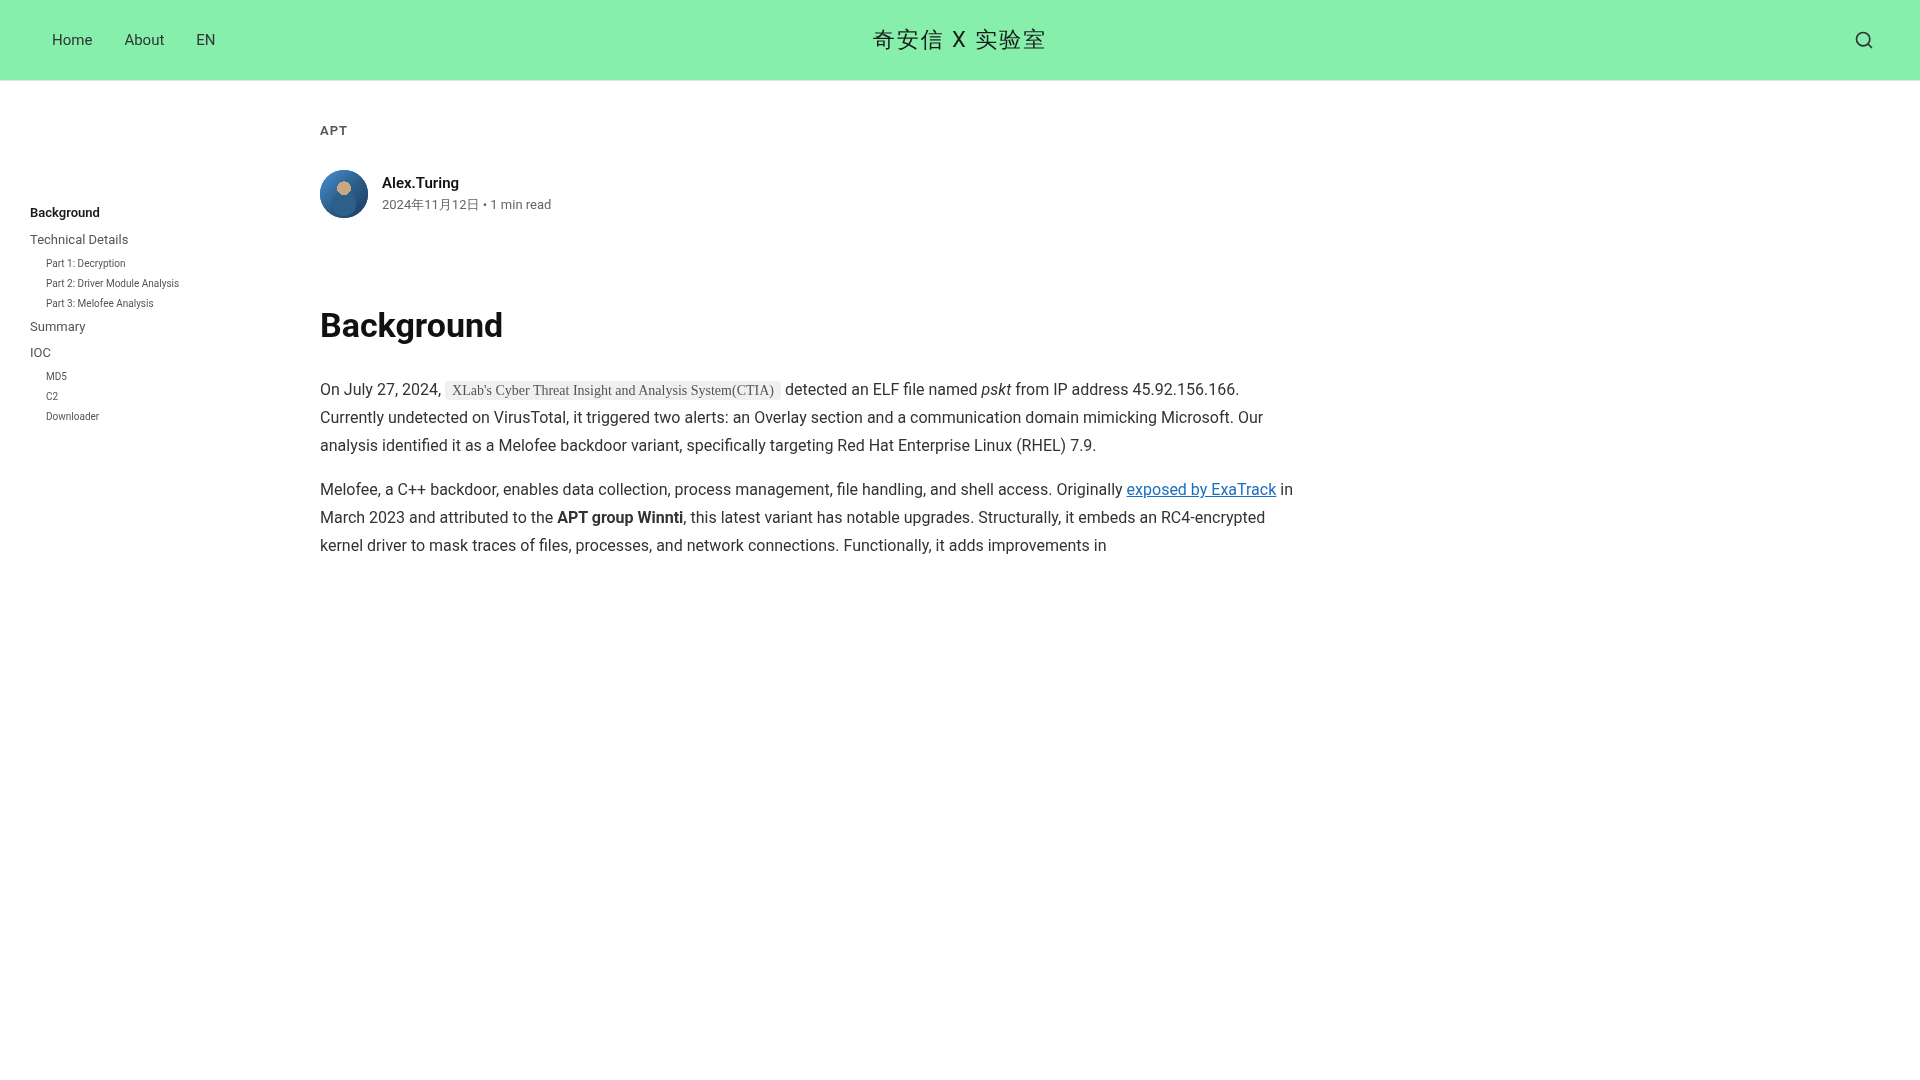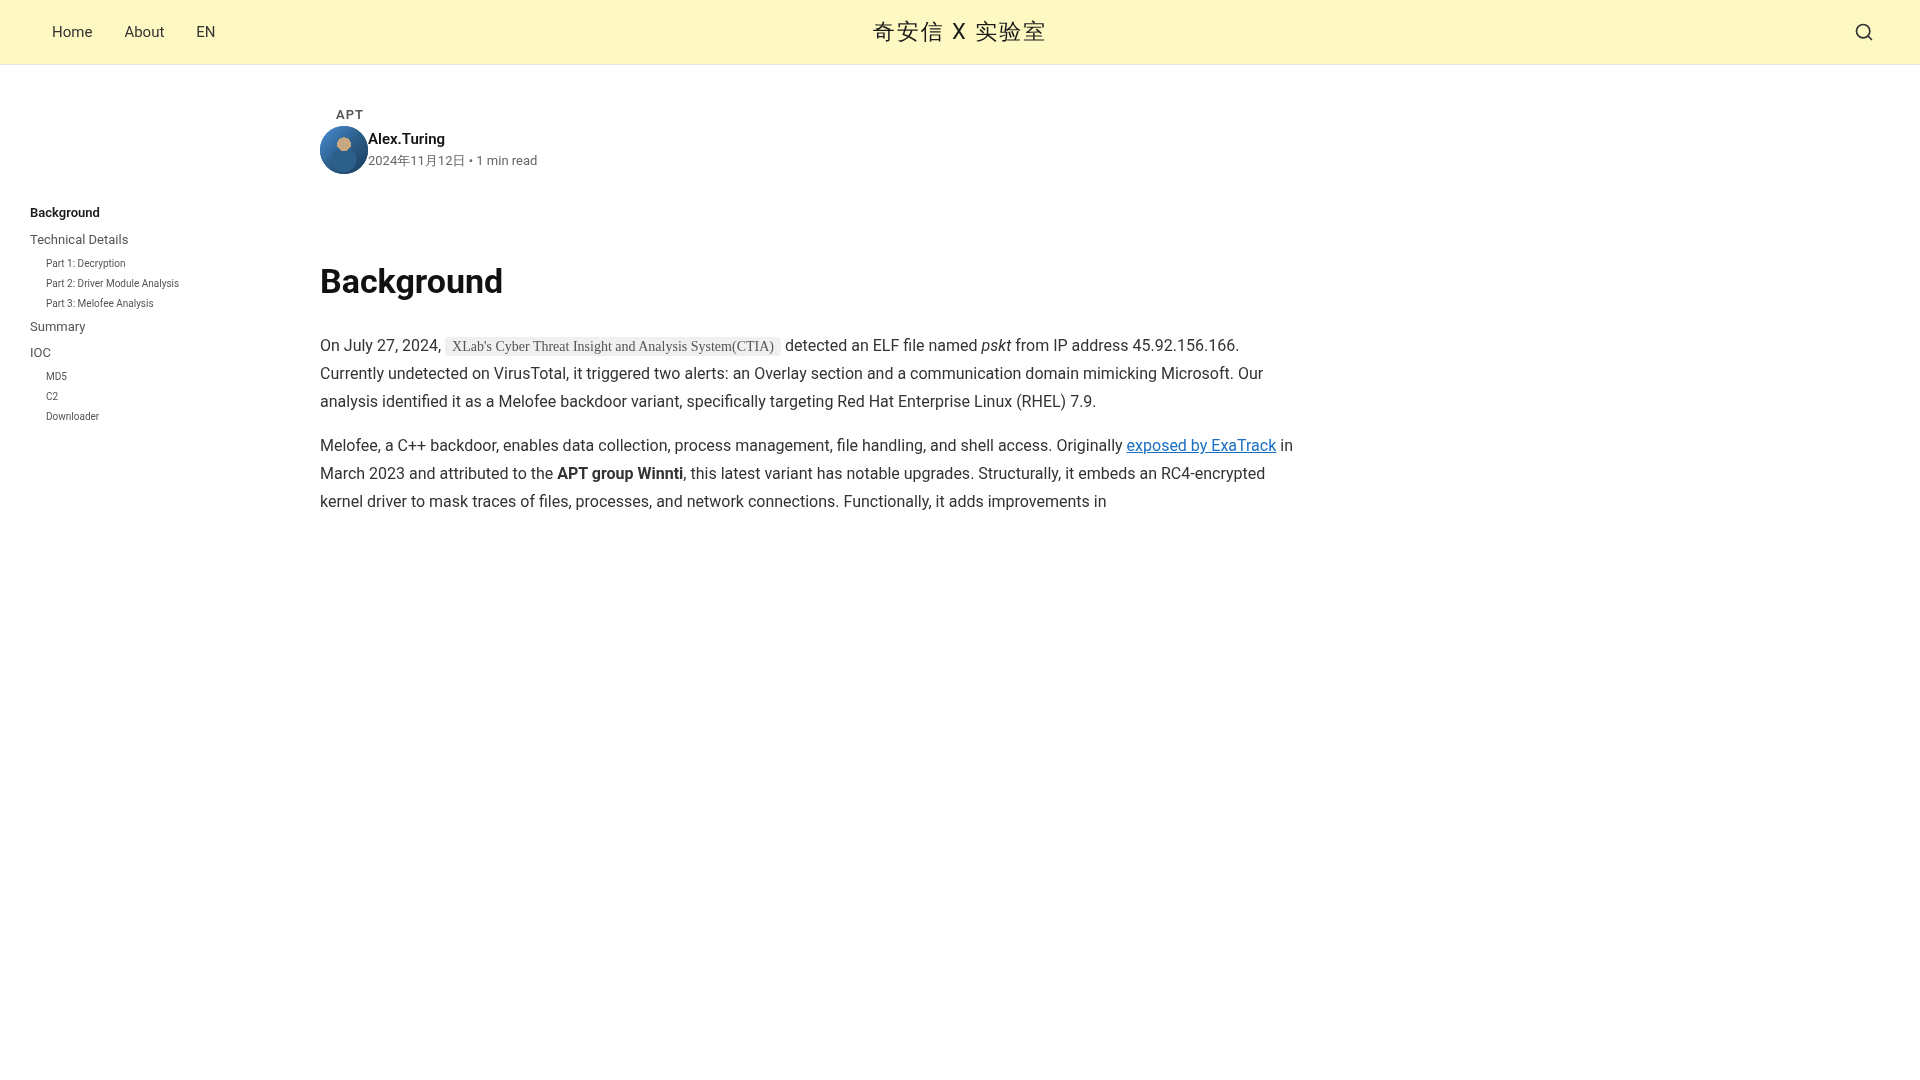--- a/index.html
+++ b/index.html
@@ -15,22 +15,22 @@
       font-size: 16px;
       line-height: 1.6;
     }
 
     
     .header {
       display: flex;
       align-items: center;
       justify-content: space-between;
       padding: 0 40px;
-      height: 65px;
-      background: #fef9c3;
+      height: 81px;
+      background: #86efac;
       border-bottom: 1px solid #e5e5e5;
       position: relative;
     }
 
     .header-nav {
       display: flex;
       align-items: center;
       gap: 8px;
     }
 
@@ -113,35 +113,36 @@
       margin-left: 280px;
     }
 
     
     .article-category {
       margin-top: 40px;
       font-size: 13px;
       font-weight: 600;
       color: #555;
       letter-spacing: 1px;
-      margin-left: 16px;
     }
 
     .article-title {
       margin-top: 16px;
       font-size: 42px;
       font-weight: 800;
       line-height: 1.2;
       color: #111;
       max-width: 750px;
     }
 
     .author-row {
       display: flex;
       align-items: center;
+      gap: 14px;
+      margin-top: 28px;
     }
 
     .author-avatar {
       width: 48px;
       height: 48px;
       border-radius: 50%;
       background: linear-gradient(135deg, #4a90d9 0%, #2c5f8a 40%, #1a3a5c 100%);
       display: flex;
       align-items: center;
       justify-content: center;

